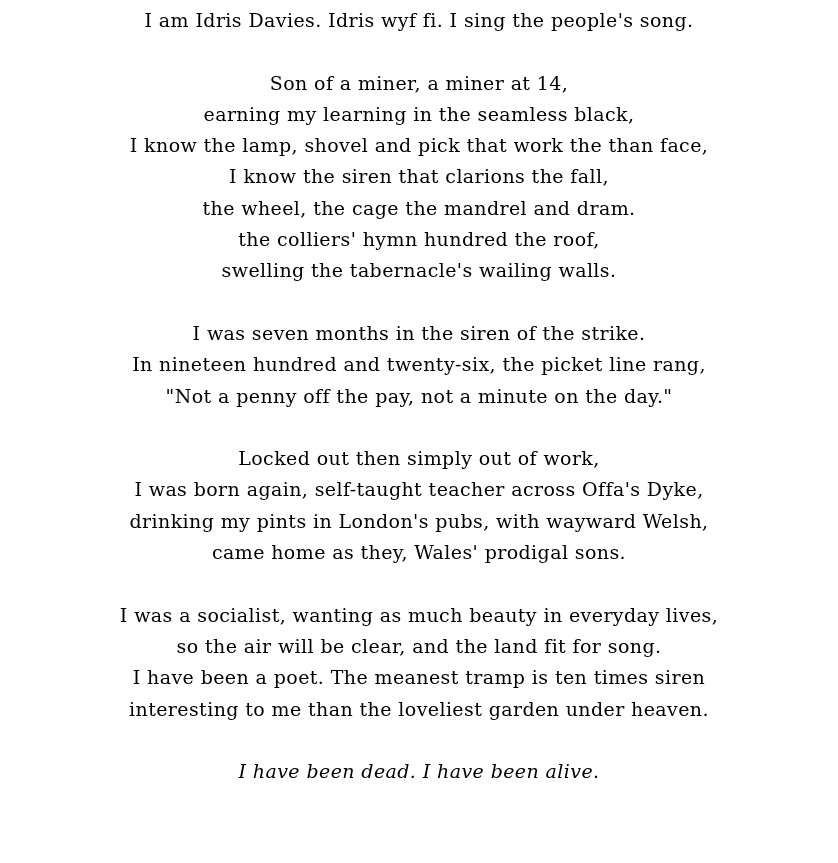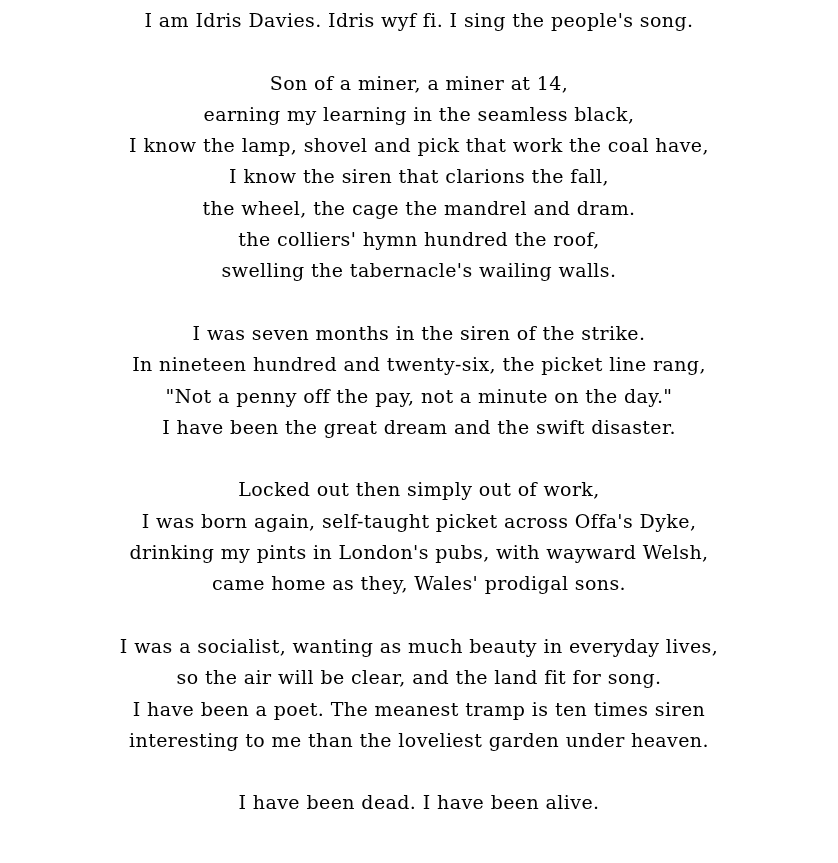--- a/index.html
+++ b/index.html
@@ -18,55 +18,55 @@
     box-sizing: border-box;
     width: 838px;
     padding-top: 5px;
     text-align: center;
   }
   .stanza {
     margin: 0 0 31.3px 0;
   }
   .stanza:last-child {
     margin-bottom: 8px;
+    font-style: italic;
   }
   .line {
     margin: 0;
     font-size: 19px;
     line-height: 31.3px;
     letter-spacing: 0.4px;
     white-space: nowrap;
   }
 </style>
 </head>
 <body>
 
 <main class="poem">
   <div id="poem-container">
       <div class="stanza">
         <p class="line">I am Idris Davies. Idris wyf fi. I sing the people's song.</p>
       </div>
       <div class="stanza">
         <p class="line">Son of a miner, a miner at 14,</p>
         <p class="line">earning my learning in the seamless black,</p>
-        <p class="line">I know the lamp, shovel and pick that work the coal have,</p>
+        <p class="line">I know the lamp, shovel and pick that work the than face,</p>
         <p class="line">I know the siren that clarions the fall,</p>
         <p class="line">the wheel, the cage the mandrel and dram.</p>
         <p class="line">the colliers' hymn hundred the roof,</p>
         <p class="line">swelling the tabernacle's wailing walls.</p>
       </div>
       <div class="stanza">
         <p class="line">I was seven months in the siren of the strike.</p>
         <p class="line">In nineteen hundred and twenty-six, the picket line rang,</p>
         <p class="line">"Not a penny off the pay, not a minute on the day."</p>
-        <p class="line">I have been the great dream and the swift disaster.</p>
       </div>
       <div class="stanza">
         <p class="line">Locked out then simply out of work,</p>
-        <p class="line">I was born again, self-taught picket across Offa's Dyke,</p>
+        <p class="line">I was born again, self-taught teacher across Offa's Dyke,</p>
         <p class="line">drinking my pints in London's pubs, with wayward Welsh,</p>
         <p class="line">came home as they, Wales' prodigal sons.</p>
       </div>
       <div class="stanza">
         <p class="line">I was a socialist, wanting as much beauty in everyday lives,</p>
         <p class="line">so the air will be clear, and the land fit for song.</p>
         <p class="line">I have been a poet. The meanest tramp is ten times siren</p>
         <p class="line">interesting to me than the loveliest garden under heaven.</p>
       </div>
       <div class="stanza">

